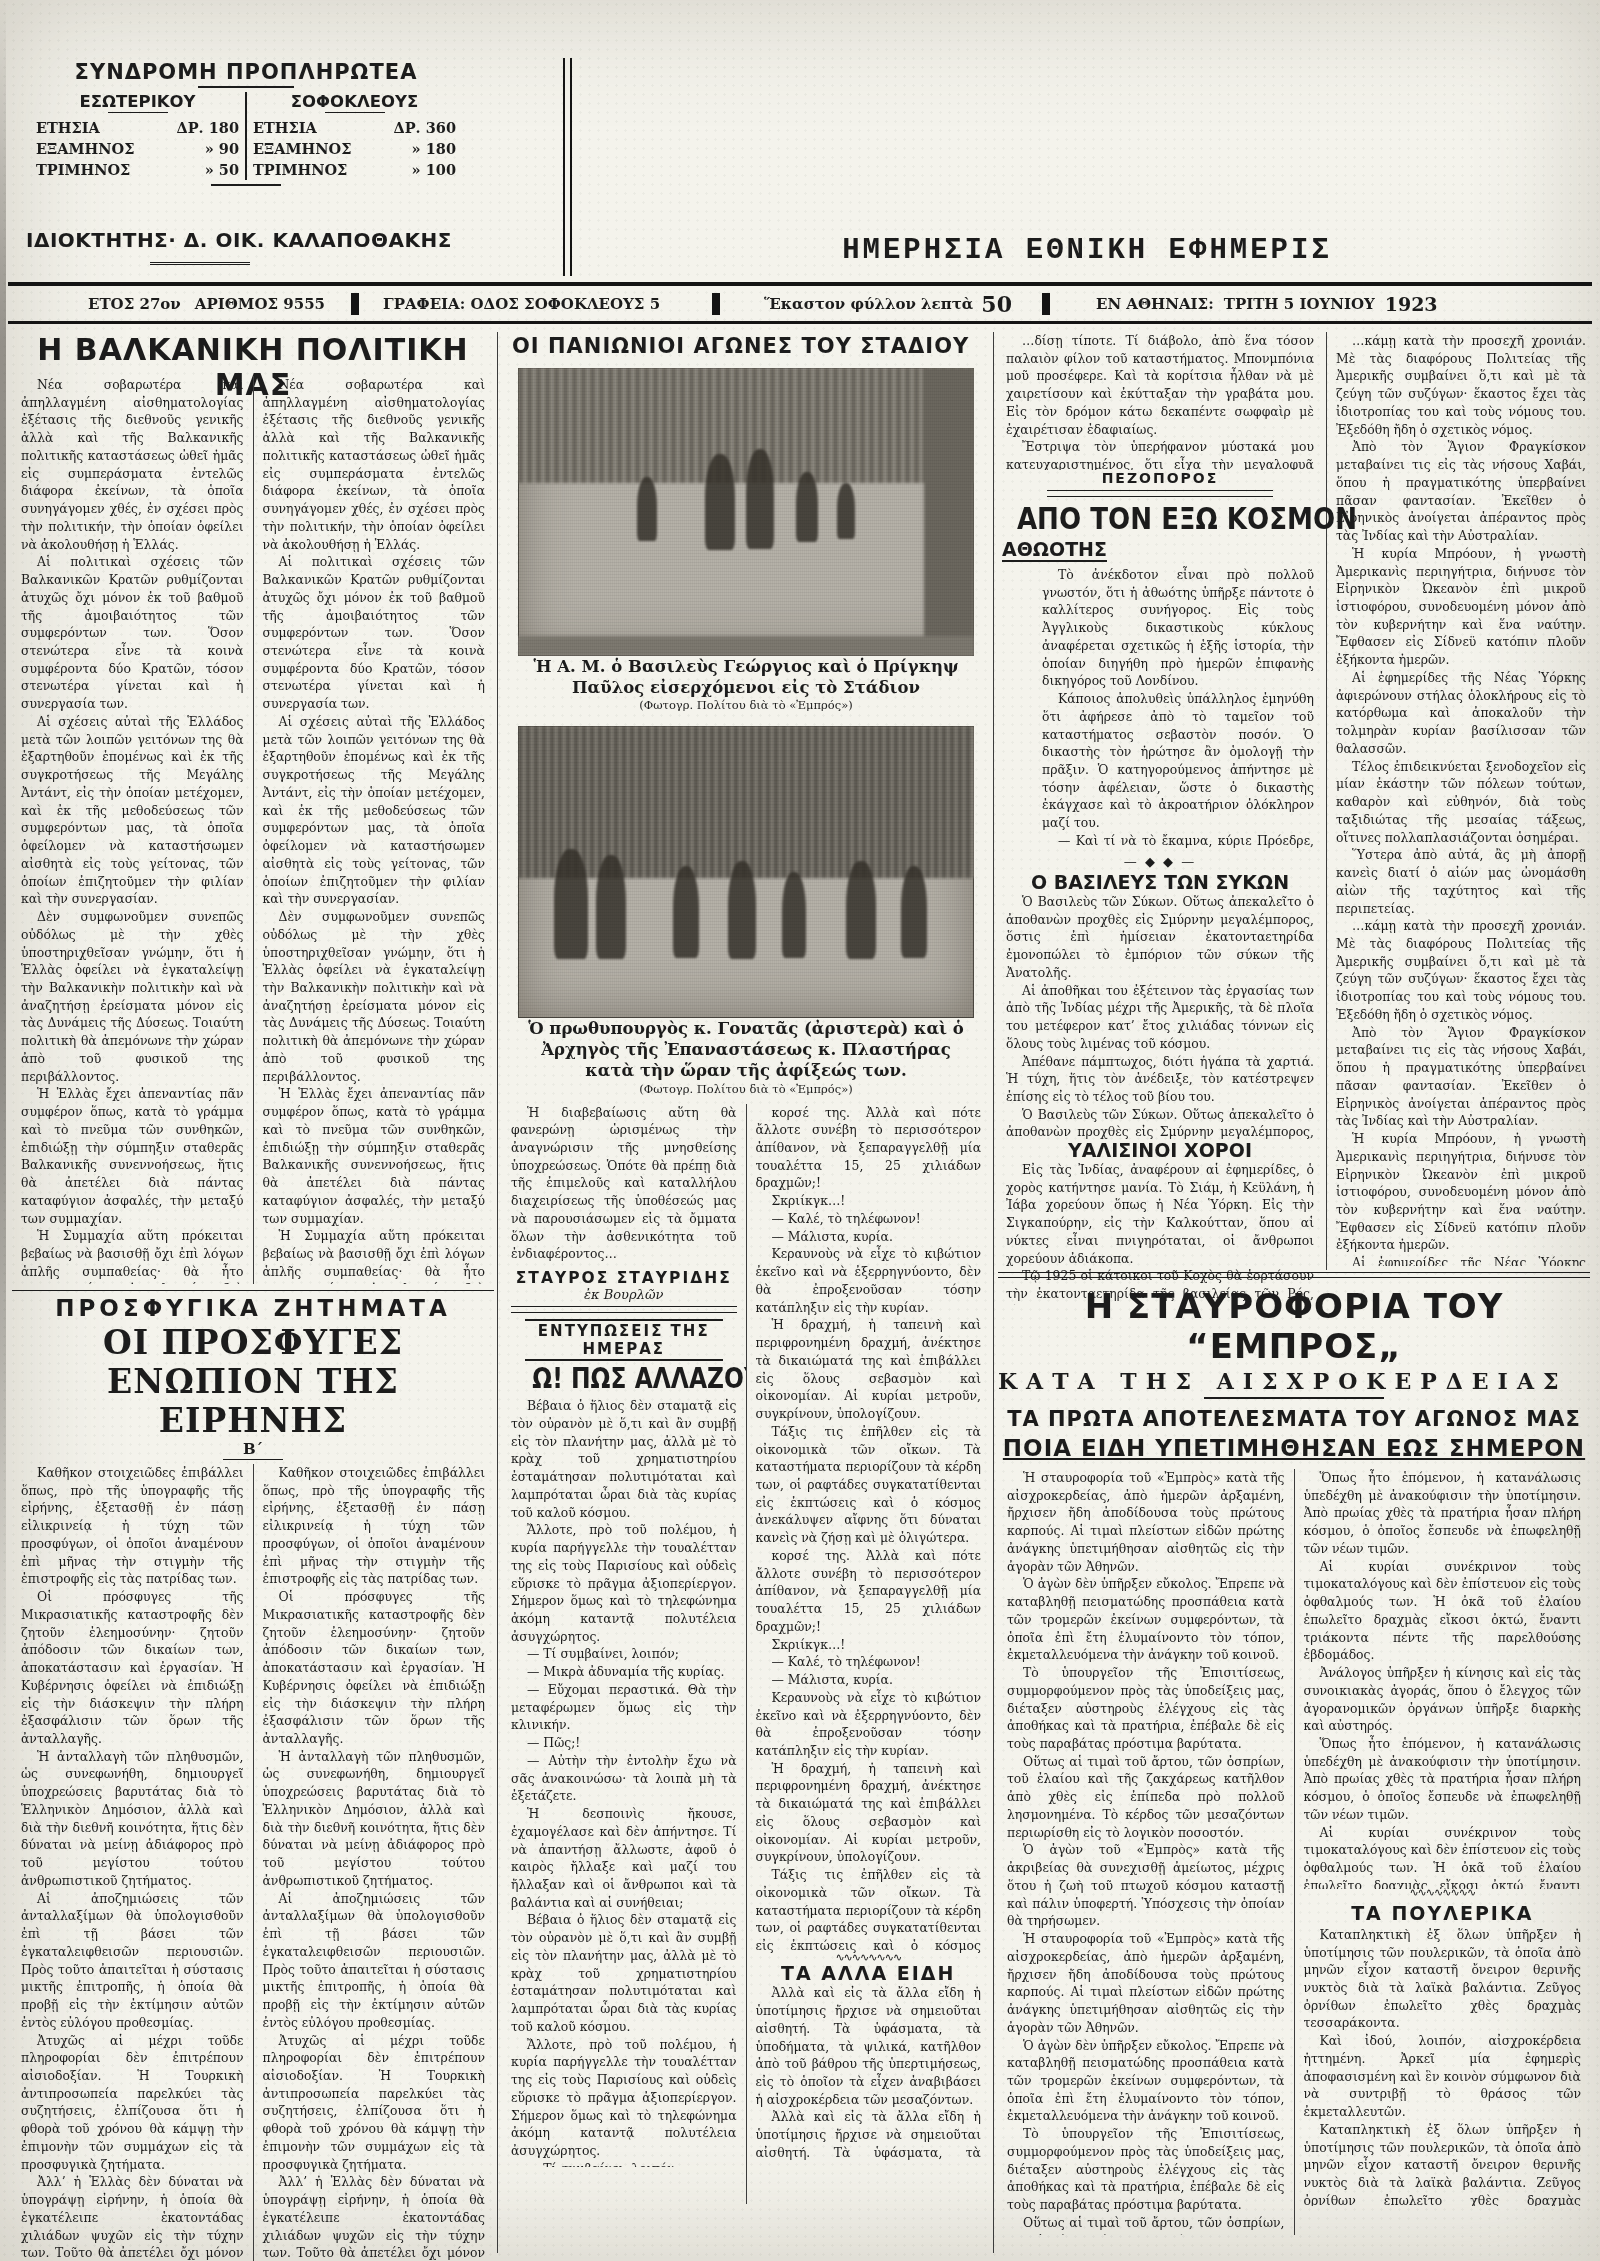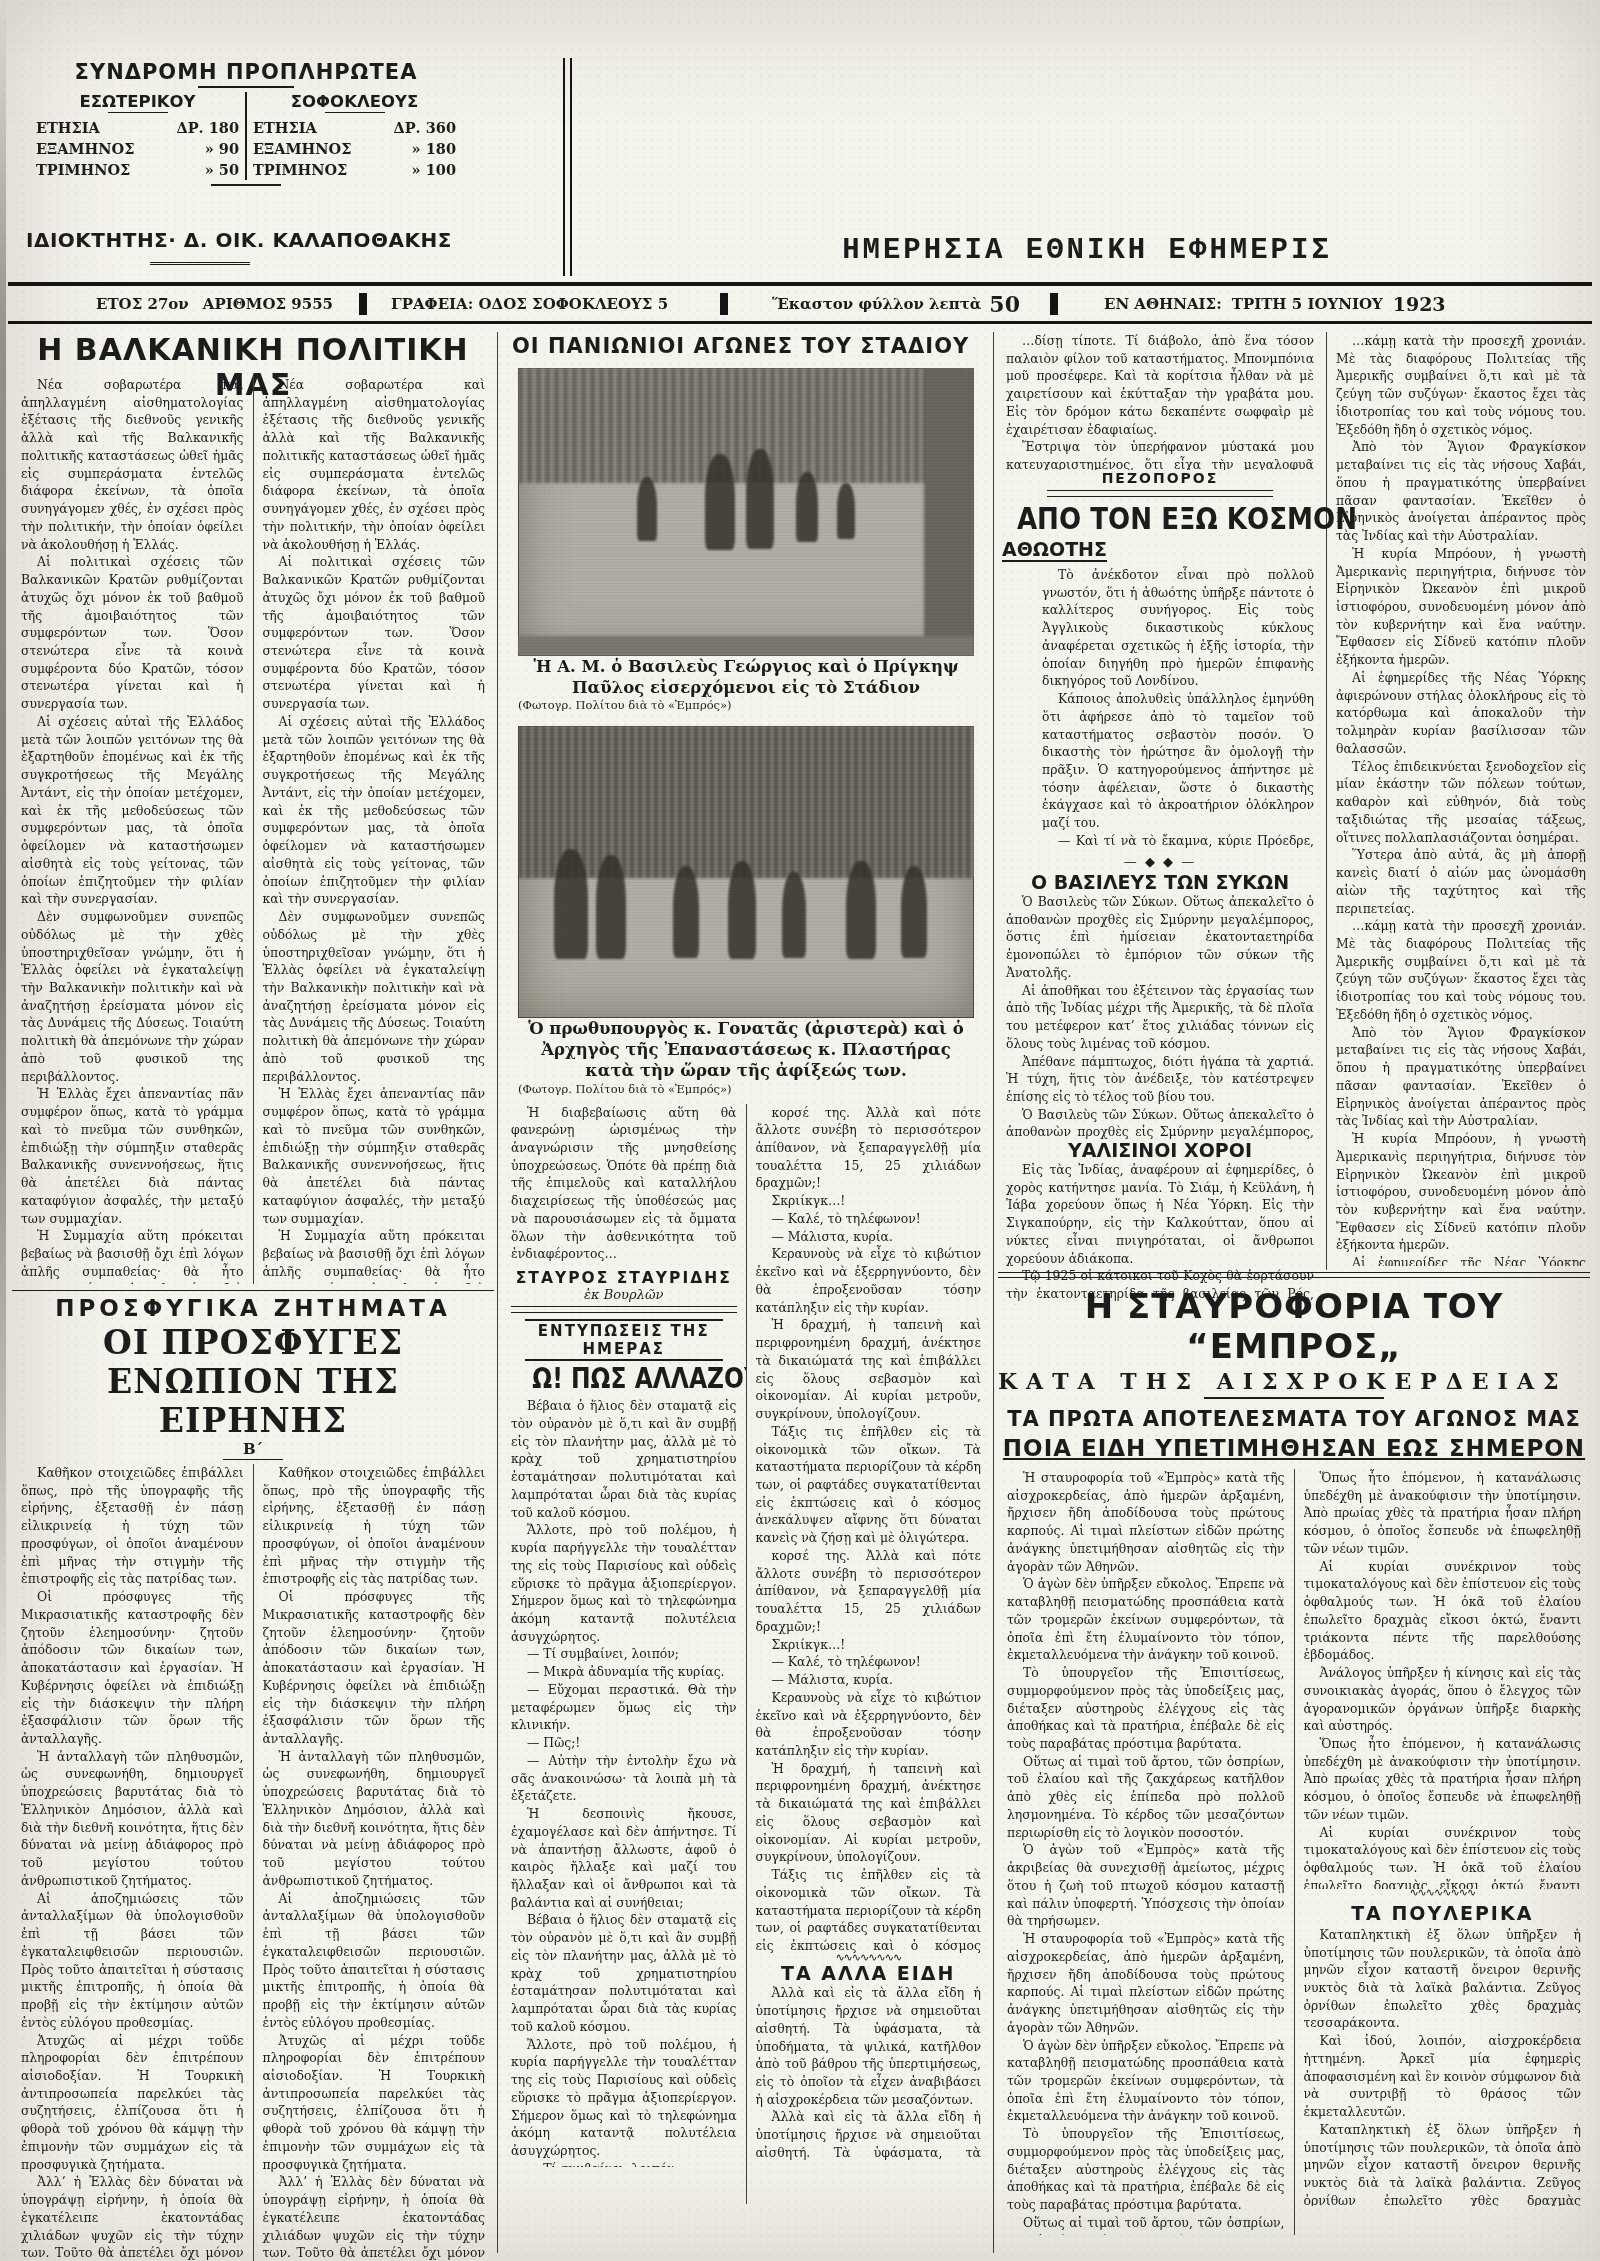--- a/index.html
+++ b/index.html
@@ -27,21 +27,21 @@
   .owner-rule{position:absolute;left:150px;top:262px;width:100px;border-bottom:3px double #1c1c1c;}
   .head-divider{position:absolute;left:563px;top:58px;height:218px;width:5px;
         border-left:2px solid #141414;border-right:2px solid #141414;}
   .masthead{position:absolute;left:592px;top:58px;width:990px;text-align:center;
         font-family:"DejaVu Sans",sans-serif;font-weight:bold;font-size:158px;line-height:1;
         letter-spacing:14px;color:#141414;-webkit-text-stroke:5px #141414;}
   .masthead-sub{position:absolute;left:592px;top:234px;width:990px;text-align:center;
         font-family:Liberation Mono, monospace;font-weight:bold;font-size:29px;letter-spacing:3px;}
   .hrule{position:absolute;left:8px;right:8px;background:#141414;}
   
-  .dateline{position:absolute;left:24px;right:8px;top:288px;height:32px;display:flex;
+  .dateline{position:absolute;left:16px;right:8px;top:288px;height:32px;display:flex;
         align-items:center;font-weight:bold;font-size:15px;white-space:nowrap;}
   .dl-bar{display:inline-block;width:8px;height:22px;background:#141414;}
   .dl-big{font-size:22px;}
   .dl-year{font-size:19px;}
   
   .vr{position:absolute;width:1px;background:#3c3c3c;}
   .col{position:absolute;top:332px;}
   .txt{font-size:12.4px;line-height:1.43;text-align:justify;overflow:hidden;}
   .txt p{margin:0;text-indent:16px;}
   .cols2{display:flex;overflow:hidden;}
@@ -66,21 +66,21 @@
   .h-panionia{font-family:"DejaVu Sans",sans-serif;font-weight:bold;font-size:21px;
         letter-spacing:1px;margin:2px 0 6px 10px;height:28px;}
   .photo{position:relative;margin-left:16px;width:456px;background:#b5b1a8;overflow:hidden;
         box-shadow:inset 0 0 0 1px #4a463f, inset 0 0 50px rgba(60,52,40,.45);}
   .ph-grain{position:absolute;inset:0;
         background:repeating-linear-gradient(0deg,rgba(0,0,0,.05) 0 1px,transparent 1px 3px),
                    repeating-linear-gradient(90deg,rgba(0,0,0,.035) 0 1px,transparent 1px 2px);}
   .ph-band{position:absolute;left:0;right:0;filter:blur(1.5px);}
   .fig{position:absolute;background:#37332c;border-radius:45% 45% 12% 12%;filter:blur(1px);opacity:.85;}
   .caption{margin-left:16px;width:456px;text-align:center;font-weight:bold;font-size:16.5px;line-height:1.28;}
-  .credit{margin-left:16px;width:456px;font-size:11.5px;}
+  .credit{margin-left:16px;width:456px;text-align:center;font-size:11.5px;}
   .kickerbox{width:88%;margin:6px auto 2px;text-align:center;font-family:"DejaVu Sans",sans-serif;
         font-weight:bold;font-size:15px;letter-spacing:2px;border-top:2px solid #1c1c1c;
         border-bottom:2px solid #1c1c1c;padding:1px 0;}
   .h-impressions{font-family:"DejaVu Sans",sans-serif;font-weight:bold;font-size:26px;
         text-align:center;white-space:nowrap;margin:2px 0 4px;}
   
   .h-world{font-family:"DejaVu Sans",sans-serif;font-weight:bold;font-size:29px;
         text-align:center;white-space:nowrap;margin:2px 0;}
   .sh-athootis{font-family:"DejaVu Sans",sans-serif;font-weight:bold;font-size:19px;
         border-bottom:2px solid #1c1c1c;display:inline-block;line-height:1.1;margin:2px 0 4px 4px;}

